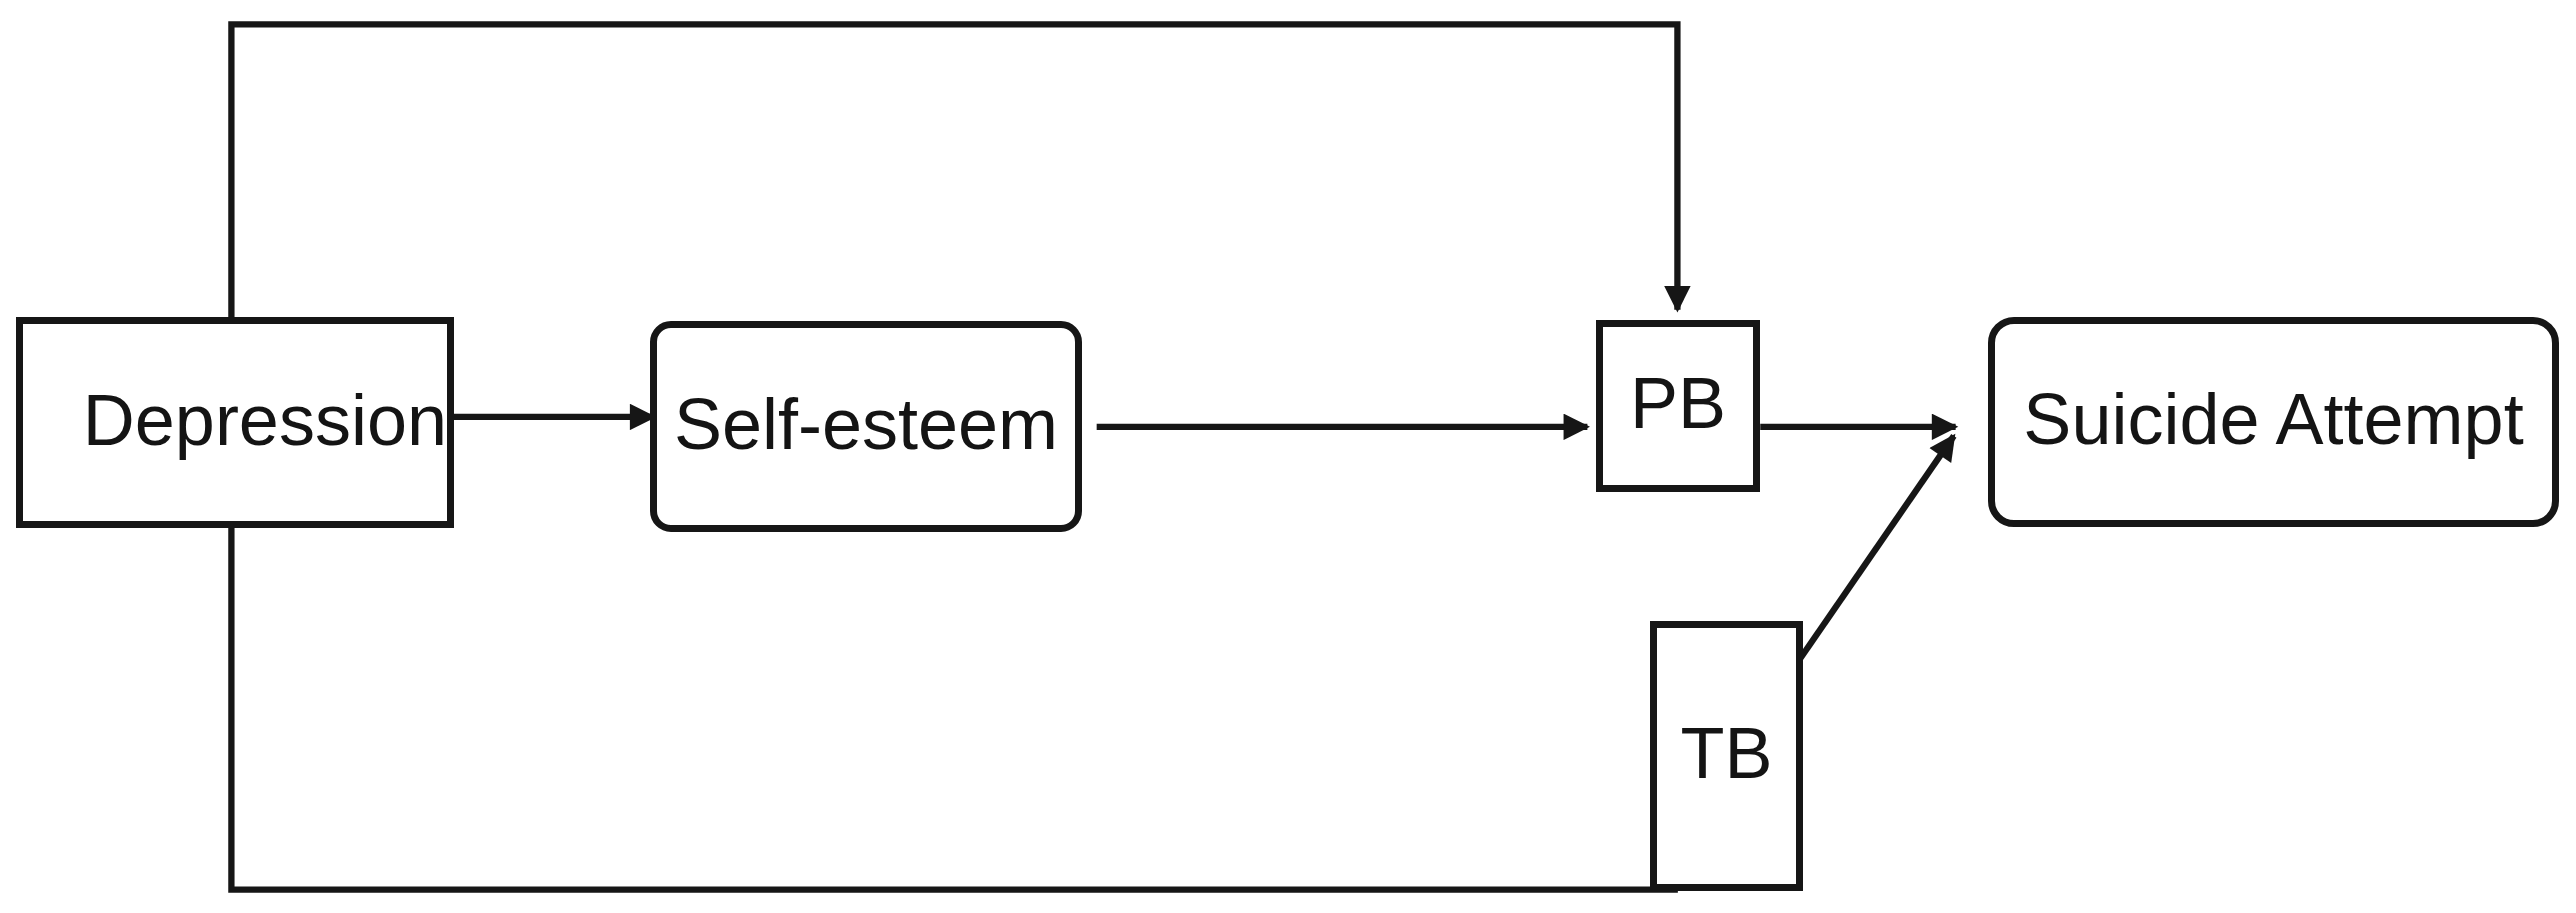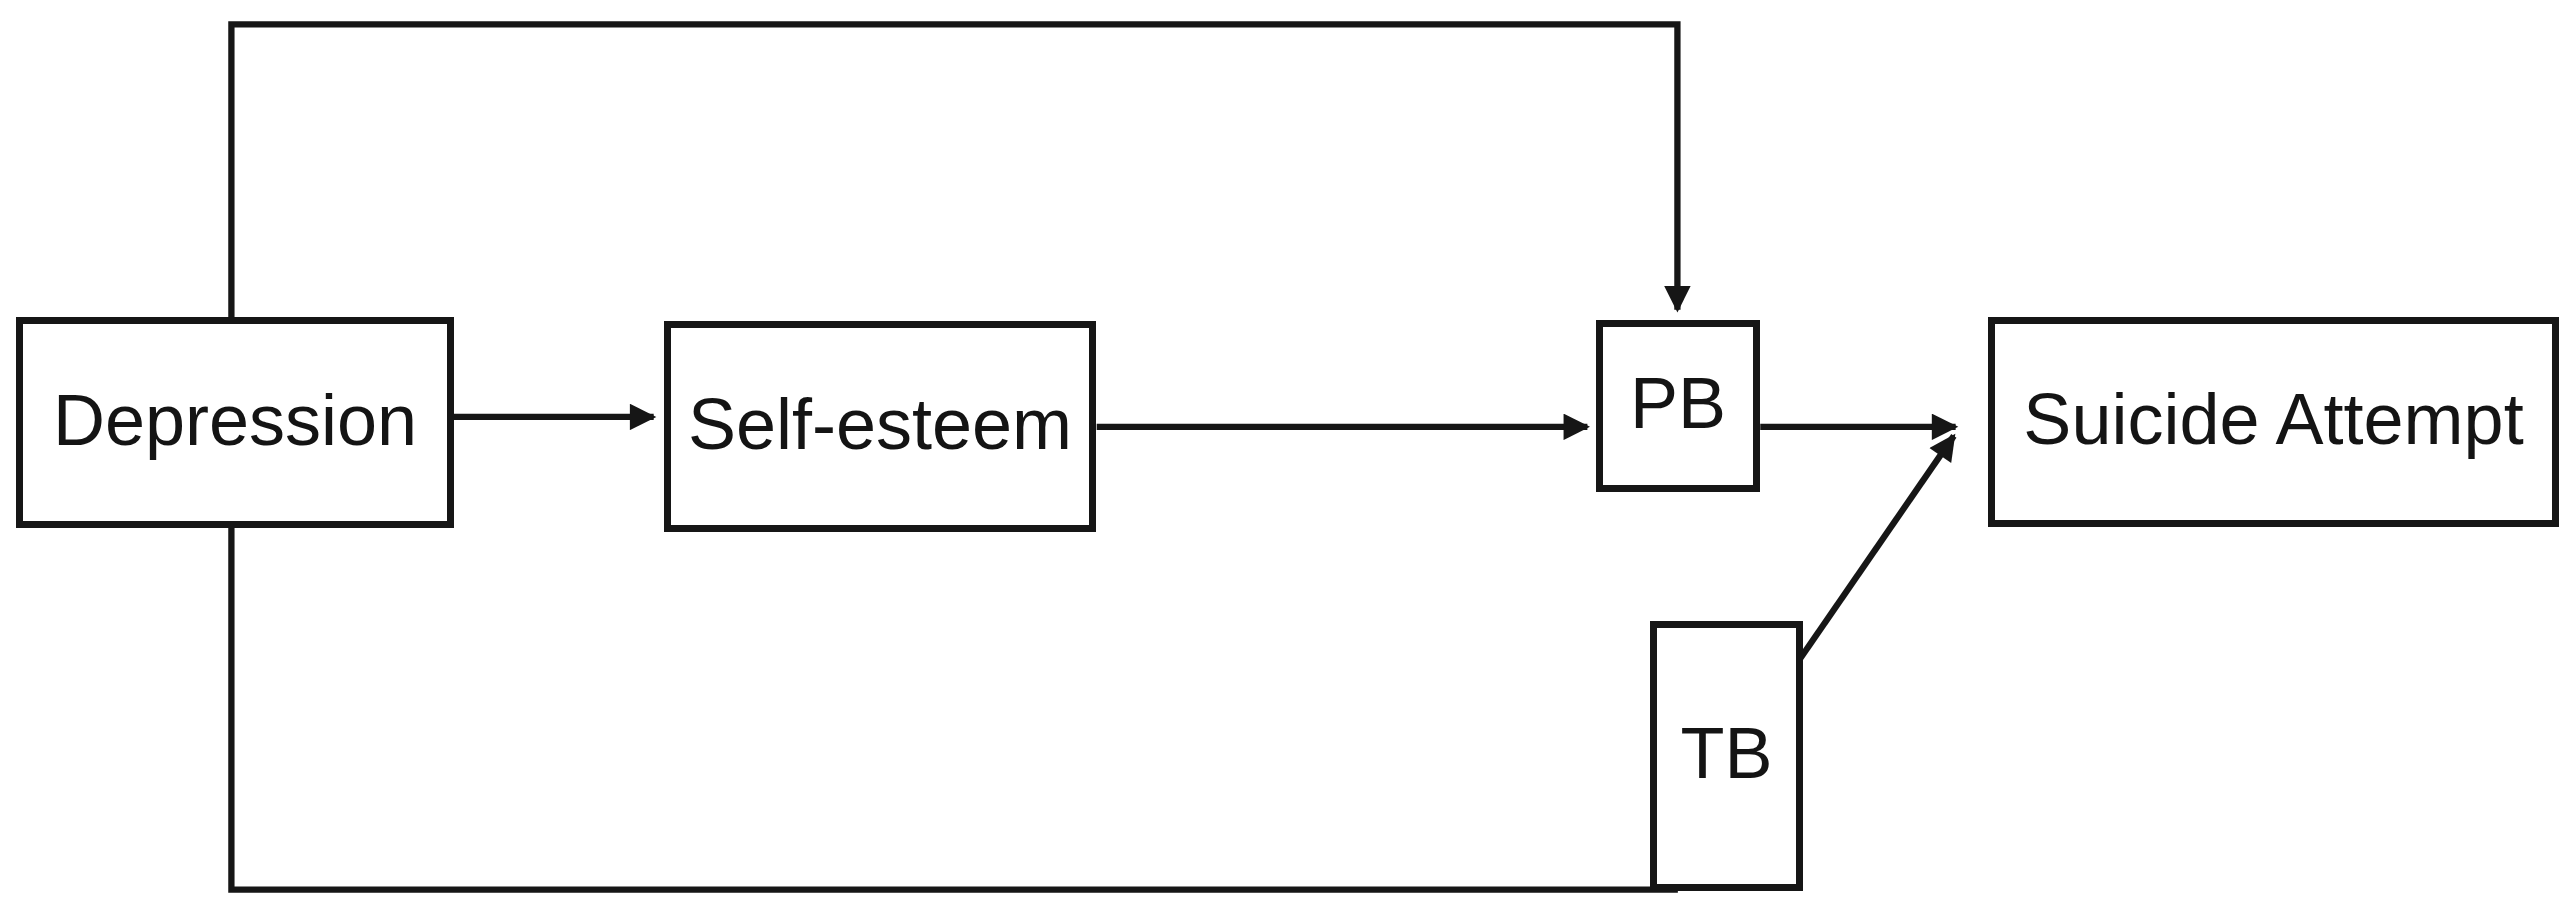--- a/index.html
+++ b/index.html
@@ -32,25 +32,25 @@
     align-items: center;
     justify-content: center;
   }
   .node .label {
     color: #141414;
     font-size: 72px;
     line-height: 1;
     white-space: nowrap;
     padding-bottom: 5.4px;
   }
-  .node-depression      { left: 16px;   top: 317px; width: 438px; height: 211px; }
-  .node-self-esteem     { left: 664px;  top: 321px; width: 432px; height: 211px; }
+  .node-depression      { left: 16px;   top: 317px; width: 438px; height: 211px; justify-content: flex-end; }
+  .node-self-esteem     { left: 650px;  top: 321px; width: 432px; height: 211px; border-radius: 21px; }
   .node-pb              { left: 1596px; top: 320px; width: 164px; height: 172px; }
   .node-tb              { left: 1650px; top: 621px; width: 153px; height: 270px; }
-  .node-suicide-attempt { left: 1988px; top: 317px; width: 571px; height: 210px; }
+  .node-suicide-attempt { left: 1988px; top: 317px; width: 571px; height: 210px; border-radius: 26px; }
 </style>
 </head>
 <body>
 
 <div class="canvas">
 
   <svg class="connectors" viewBox="0 0 2861 1015" xmlns="http://www.w3.org/2000/svg" aria-hidden="true">
     <defs>
       <marker id="arrow" viewBox="0 0 10 10" refX="9" refY="5" markerWidth="4.6" markerHeight="4.2" orient="auto">
         <path d="M 0 0 L 10 5 L 0 10 Z" fill="#161616"></path>

